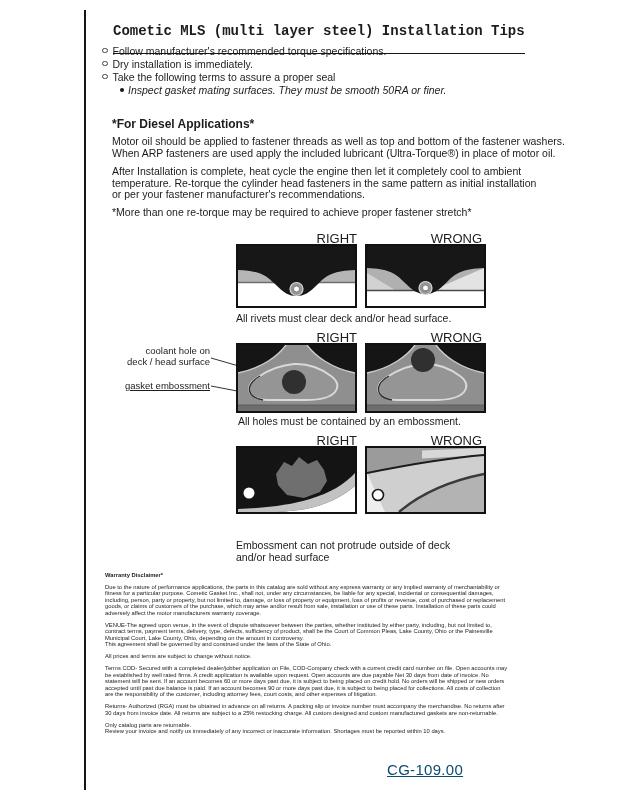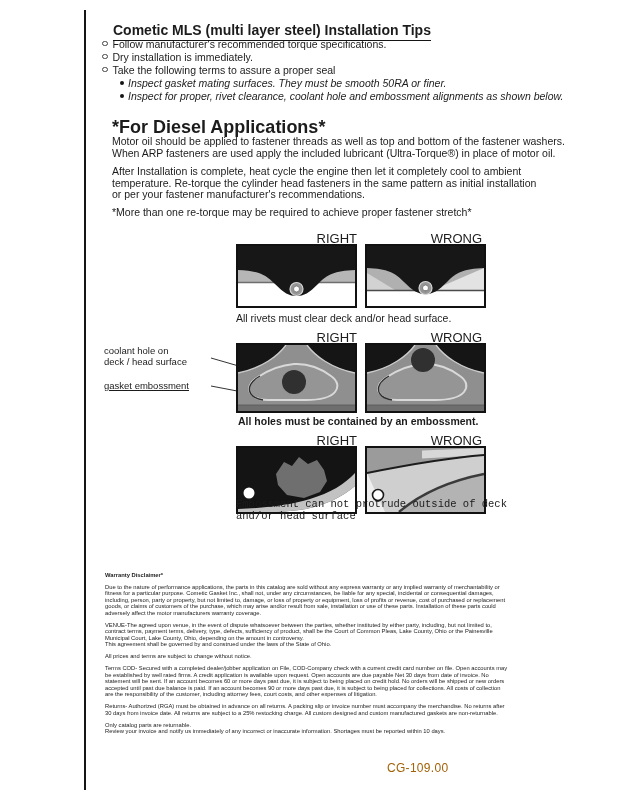--- a/index.html
+++ b/index.html
@@ -3,62 +3,61 @@
 <meta charset="utf-8">
 <style>
   html,body { margin:0; padding:0; background:#ffffff; }
   .page {
     position:relative; width:618px; height:800px; background:#ffffff;
     font-family:"Liberation Sans", sans-serif; color:#1c1c1c; overflow:hidden;
   }
   .left-rule { position:absolute; left:84px; top:10px; width:2px; height:780px; background:#151515; }
 
   .title { position:absolute; left:113px; top:22px; font-size:14px; font-weight:bold; }
-  .title span { display:inline-block; border-bottom:1.5px solid #151515; padding-bottom:2px; }
+  .title span { display:inline-block; border-bottom:1.5px solid #151515; padding-bottom:14px;font-family:Liberation Mono, monospace; }
 
-  .tips { position:absolute; left:102px; top:38px; font-size:10.5px; }
+  .tips { position:absolute; left:102px; top:45px; font-size:10.5px; }
   .tip  { line-height:13px; white-space:nowrap; }
   .sub  { margin-left:18px;font-style:italic; }
   .o-bullet { display:inline-block; width:3.5px; height:3.5px; border:1px solid #444; border-radius:50%; margin-right:5px; vertical-align:2px; }
   .f-bullet { display:inline-block; width:4px; height:4px; background:#151515; border-radius:50%; margin-right:4px; vertical-align:2px; }
 
-  .diesel-h { position:absolute; left:112px; top:117px; font-size:18px; font-weight:bold; }
+  .diesel-h { position:absolute; left:112px; top:117px; font-size:12px; font-weight:bold; }
   .para { position:absolute; left:112px; font-size:10.5px; line-height:11.5px; white-space:pre-line; }
   .p1 { top:136px; }
   .p2 { top:166px; }
   .note { top:207px; }
 
   .dhdr { position:absolute; width:121px; text-align:right; font-size:13px; }
   .panel { position:absolute; border:2px solid #111; background:#fff; line-height:0; }
   .caption { position:absolute; font-size:10.5px; line-height:11.5px; white-space:pre-line; }
 
-  .callout { position:absolute; left:104px; width:106px; text-align:left; font-size:9.5px; line-height:11px; white-space:pre-line; }
+  .callout { position:absolute; left:104px; width:106px; text-align:right; font-size:9.5px; line-height:11px; white-space:pre-line; }
   .co-lines { position:absolute; left:208px; top:348px; }
 
   .fine { position:absolute; left:105px; top:572px; width:416px; font-size:5.8px; line-height:6.5px; }
   .fine .fh { font-weight:bold; margin:0 0 5px 0; }
   .fine .fp { margin:0 0 5.5px 0; white-space:pre-line; }
 
-  .footer { position:absolute; left:387px; top:761px; font-size:12px; letter-spacing:0.3px; color:#a16207; }
+  .footer { position:absolute; left:387px; top:761px; font-size:15px; letter-spacing:0.3px; color:#0c4a6e;text-decoration:underline; }
 </style>
 </head>
 <body>
 
 <div class="page">
 
   <div class="left-rule"></div>
 
   <div class="title"><span>Cometic MLS (multi layer steel) Installation Tips</span></div>
 
   <div class="tips">
     <div class="tip"><span class="o-bullet"></span><span>Follow manufacturer's recommended torque specifications.</span></div>
     <div class="tip"><span class="o-bullet"></span><span>Dry installation is immediately.</span></div>
     <div class="tip"><span class="o-bullet"></span><span>Take the following terms to assure a proper seal</span></div>
     <div class="tip sub"><span class="f-bullet"></span><span>Inspect gasket mating surfaces.  They must be smooth 50RA or finer.</span></div>
-    <div class="tip sub"><span class="f-bullet"></span><span>Inspect for proper, rivet clearance, coolant hole and embossment alignments as shown below.</span></div>
   </div>
 
   <div class="diesel-h">*For Diesel Applications*</div>
   <div class="para p2">After Installation is complete, heat cycle the engine then let it completely cool to ambient
 temperature. Re-torque the cylinder head fasteners in the same pattern as initial installation
 or per your fastener manufacturer's recommendations.</div>
   <div class="para p1">Motor oil should be applied to fastener threads as well as top and bottom of the fastener washers.
 When ARP fasteners are used apply the included lubricant (Ultra-Torque®) in place of motor oil.</div>
   <div class="para note">*More than one re-torque may be required to achieve proper fastener stretch*</div>
 
@@ -122,21 +121,21 @@
       <line x1="0" y1="60" x2="117" y2="60" stroke="#575757" stroke-width="0.8"></line>
       <path d="M13,49 C9,43 12,37 20,32 C32,24 44,20 56,19 C70,18 84,24 93,31 C100,36 101,42 97,47 C92,53 82,55 68,55 L30,55 C21,55 16,53 13,49 Z" fill="#959595" stroke="#d9d9d9" stroke-width="2"></path>
       <path d="M22,31 C13,36 9,43 13,49 C15,52 19,54 25,55" fill="none" stroke="#2e2e2e" stroke-width="1.4"></path>
       <path d="M0,0 H48 C40,11 24,23 0,28 Z" fill="#151515"></path>
       <path d="M48,0 C40,11 24,23 0,28" fill="none" stroke="#cccccc" stroke-width="1.4"></path>
       <path d="M117,0 H69 C77,11 93,23 117,28 Z" fill="#151515"></path>
       <path d="M69,0 C77,11 93,23 117,28" fill="none" stroke="#cccccc" stroke-width="1.4"></path>
       <circle cx="56" cy="15" r="12" fill="#303030"></circle>
     </svg>
   </div>
-  <div class="caption" style="left:238px; top:416px;font-weight:bold;">All holes must be contained by an embossment.</div>
+  <div class="caption" style="left:238px; top:416px;">All holes must be contained by an embossment.</div>
 
   <div class="dhdr" style="left:236px; top:433px;">RIGHT</div>
   <div class="dhdr" style="left:361px; top:433px;">WRONG</div>
 
   <div class="panel" style="left:236px; top:446px;">
     <svg width="117" height="64" viewBox="0 0 117 64">
       <rect x="0" y="0" width="117" height="64" fill="#141414"></rect>
       <path d="M0,61 C28,60 52,57 72,51 C92,45 107,36 117,25 L117,38 C104,49 88,57 68,61 C50,64 25,65 0,65 Z" fill="#c2c2c2"></path>
       <path d="M0,65 L117,65 L117,38 C104,49 88,57 68,61 C50,64 25,65 0,65 Z" fill="#ffffff"></path>
       <polygon points="38,26 46,14 54,18 61,9 70,16 79,12 86,22 89,33 82,44 66,50 49,47 40,37" fill="#6f6f6f"></polygon>
@@ -148,21 +147,21 @@
       <rect x="0" y="0" width="117" height="64" fill="#eeeeee"></rect>
       <polygon points="0,0 117,0 117,7 0,25" fill="#9b9b9b"></polygon>
       <polygon points="55,2.5 117,0 117,7 55,10.5" fill="#d8d8d8"></polygon>
       <path d="M0,25 C45,16 85,9.5 117,7 L117,26 C82,33 52,47 32,64 L18,64 Z" fill="#cfcfcf"></path>
       <path d="M0,25 C45,16 85,9.5 117,7" stroke="#1c1c1c" stroke-width="1.8" fill="none"></path>
       <path d="M117,26 C82,33 52,47 32,64 L117,64 Z" fill="#b3b3b3"></path>
       <path d="M117,26 C82,33 52,47 32,64" stroke="#3a3a3a" stroke-width="2.4" fill="none"></path>
       <circle cx="11" cy="47" r="5.5" fill="#ffffff" stroke="#1a1a1a" stroke-width="1.6"></circle>
     </svg>
   </div>
-  <div class="caption" style="left:236px; top:499px;font-family:Liberation Mono, monospace;">Embossment can not protrude outside of deck
+  <div class="caption" style="left:236px; top:540px;">Embossment can not protrude outside of deck
 and/or head surface</div>
 
   <div class="fine">
     <div class="fh">Warranty Disclaimer*</div>
     <p class="fp">Due to the nature of performance applications, the parts in this catalog are sold without any express warranty or any implied warranty of merchantability or
 fitness for a particular purpose.  Cometic Gasket Inc., shall not, under any circumstances, be liable for any special, incidental or consequential damages,
 including, person, party or property, but not limited to, damage, or loss of property or equipment, loss of profits or revenue, cost of purchased or replacement
 goods, or claims of customers of the purchase, which may arise and/or result from sale, installation or use of these parts.  Installation of these parts could
 adversely affect the motor manufacturers warranty coverage.</p>
     <p class="fp">VENUE-The agreed upon venue, in the event of dispute whatsoever between the parties, whether instituted by either party, including, but not limited to,

